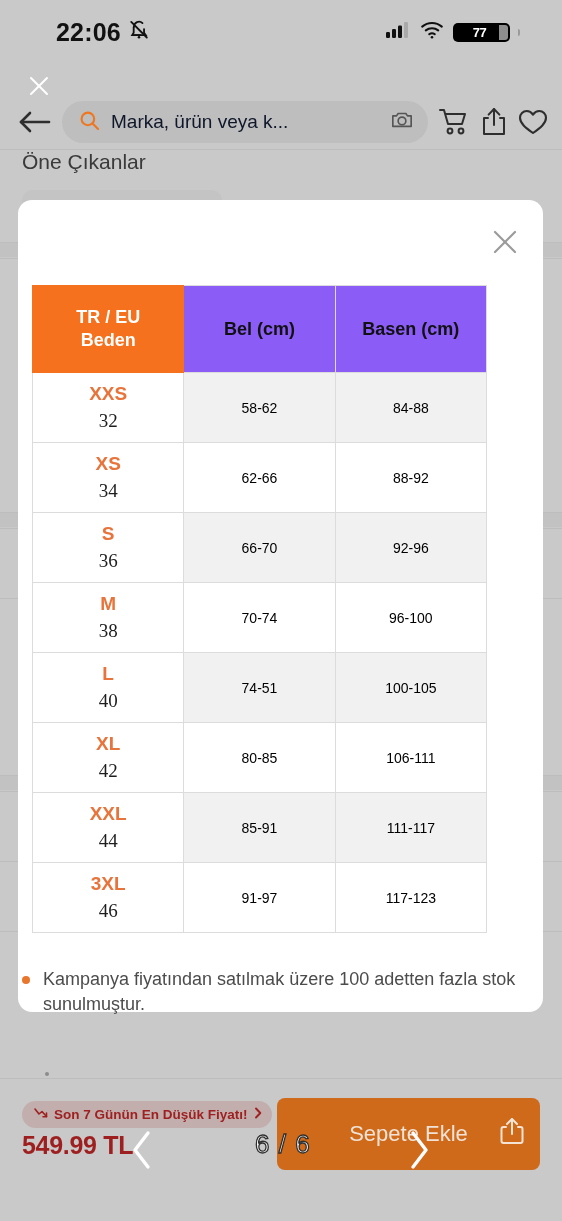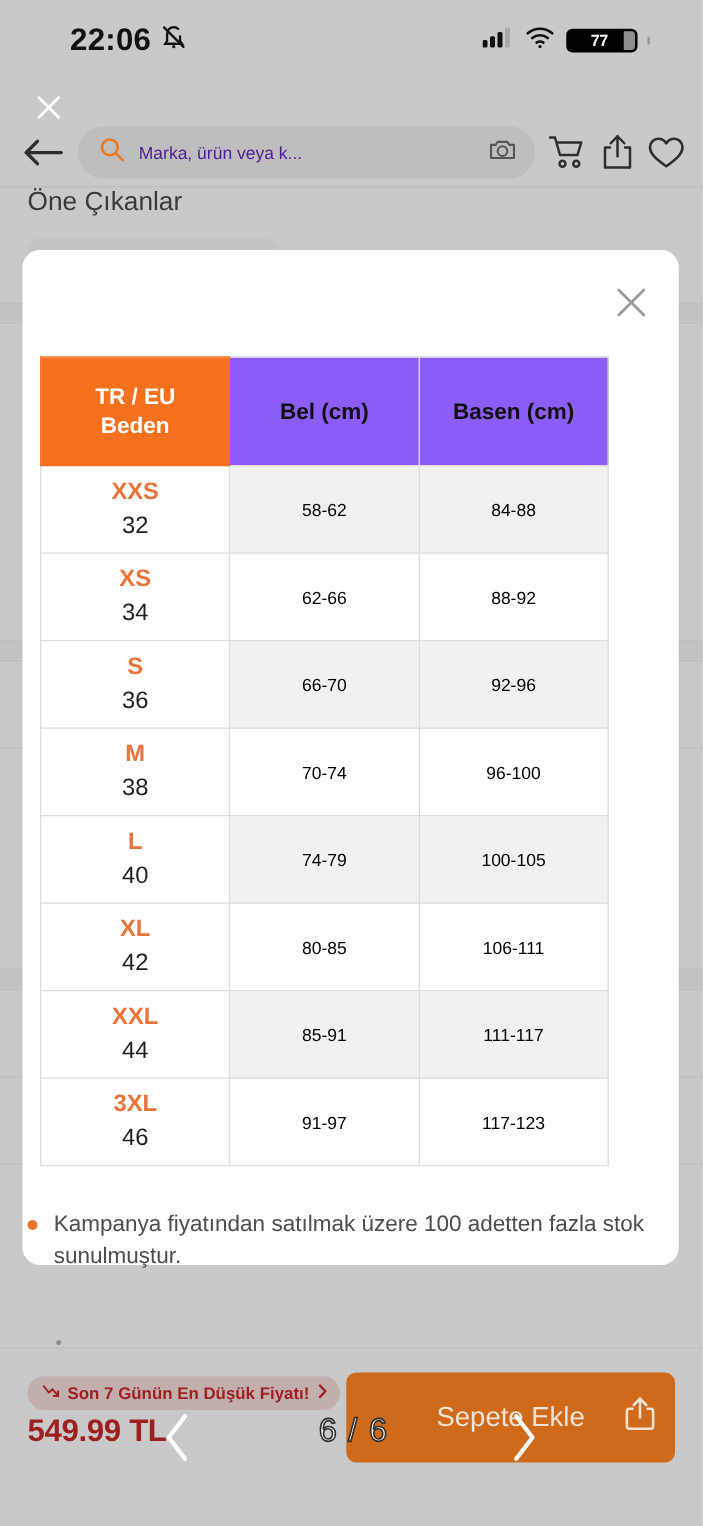--- a/index.html
+++ b/index.html
@@ -124,22 +124,22 @@
     background: #bebebe;
     border-radius: 21px;
     display: flex;
     align-items: center;
     padding: 0 14px 0 17px;
     gap: 11px;
     min-width: 0;
   }
   .search-text {
     flex: 1 1 auto;
-    font-size: 14px;
-    color: #4c1d95;
+    font-size: 19px;
+    color: #0f172a;
     white-space: nowrap;
     overflow: hidden;
   }
   .icon-btn { flex: 0 0 auto; display: flex; align-items: center; justify-content: center; }
 
   
   .bg-section-title {
     position: absolute;
     left: 22px;
     top: 150px;
@@ -252,20 +252,21 @@
     display: block;
     font-size: 19px;
     font-weight: bold;
     color: #e8743b;
   }
   .sz-num {
     display: block;
     font-size: 19px;
     color: #1e1e1e;
     margin-top: 3px;
+    font-family: Liberation Serif, serif;
   }
   td.c-meas {
     width: 167px;
     font-size: 14px;
     color: #000000;
   }
 
   
   .bottom-sep {
     position: absolute;
@@ -518,21 +519,21 @@
             <span class="sz-num">38</span>
           </td>
           <td class="c-meas">70-74</td>
           <td class="c-meas">96-100</td>
         </tr>
         <tr class="alt">
           <td class="c-size">
             <span class="sz-label">L</span>
             <span class="sz-num">40</span>
           </td>
-          <td class="c-meas">74-79</td>
+          <td class="c-meas">74-51</td>
           <td class="c-meas">100-105</td>
         </tr>
         <tr>
           <td class="c-size">
             <span class="sz-label">XL</span>
             <span class="sz-num">42</span>
           </td>
           <td class="c-meas">80-85</td>
           <td class="c-meas">106-111</td>
         </tr>

